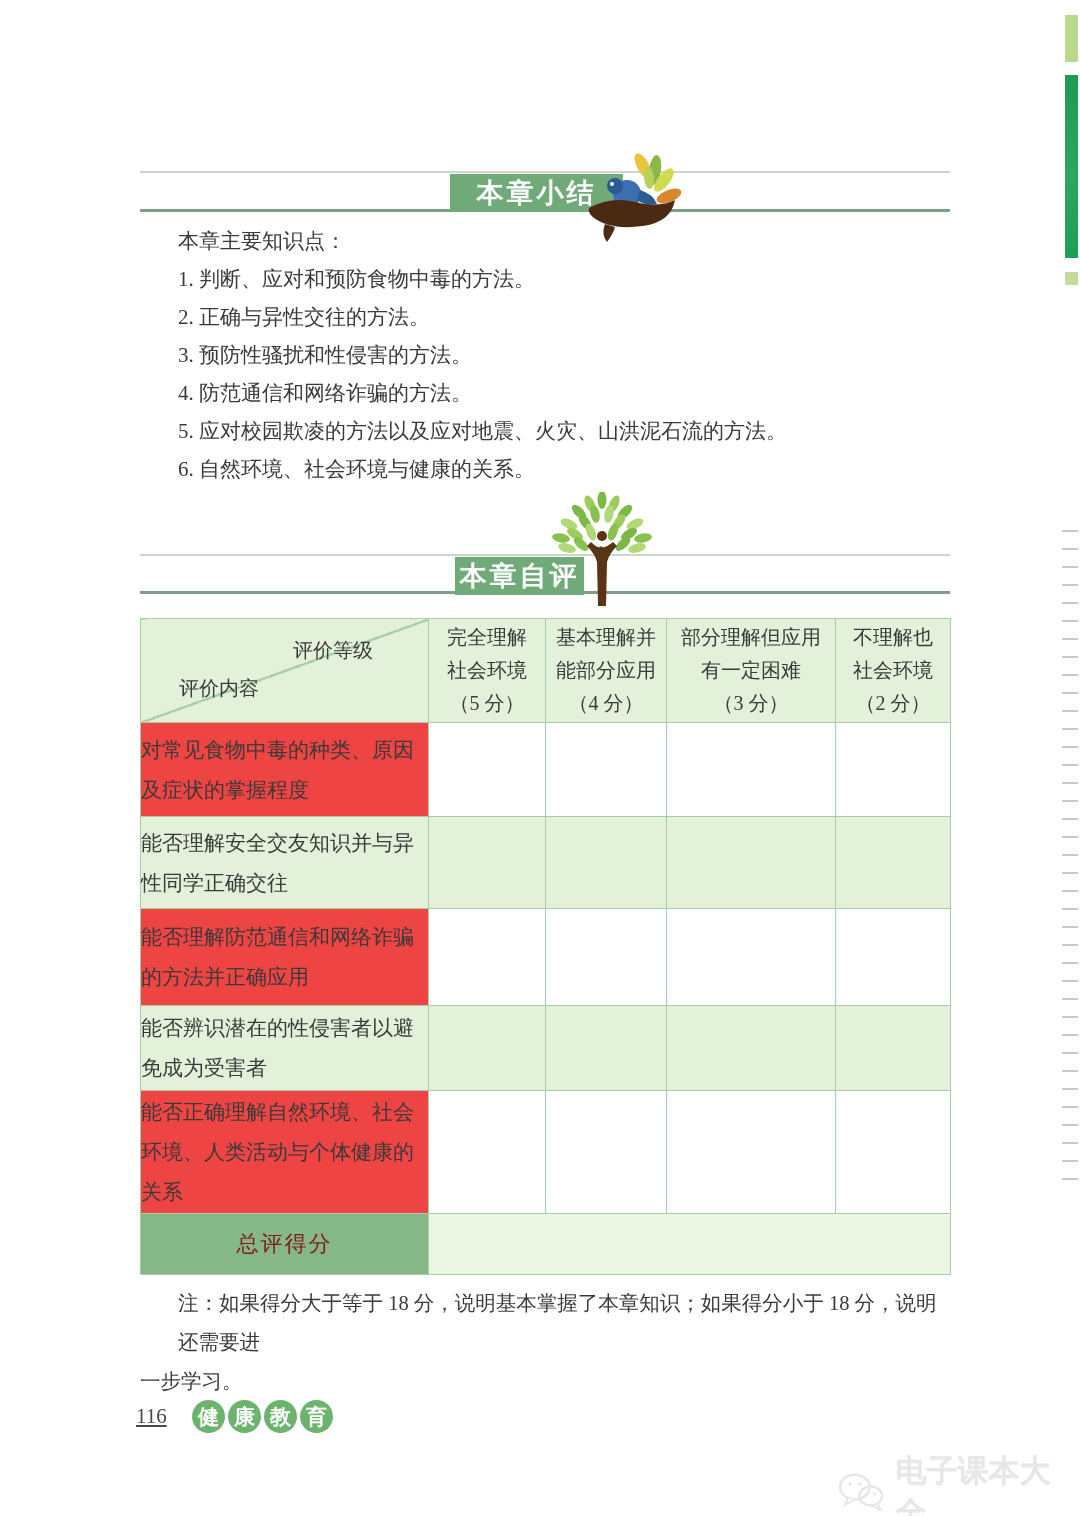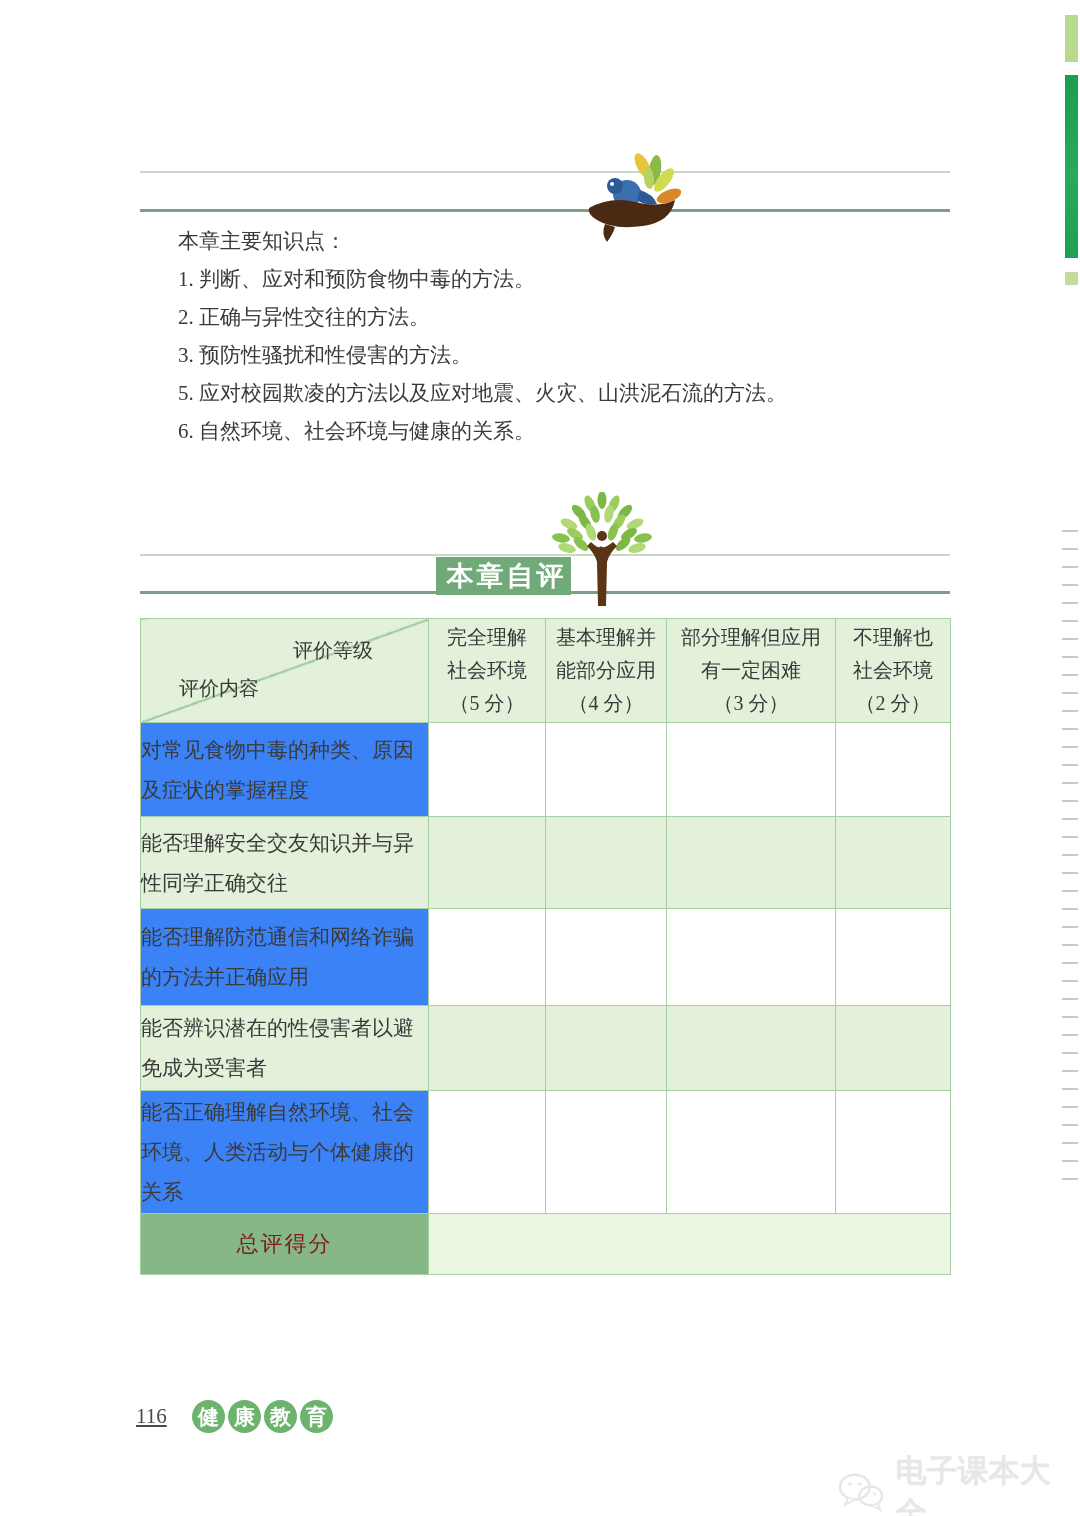--- a/index.html
+++ b/index.html
@@ -29,21 +29,21 @@
 
   
   table.eval{position:absolute;left:140px;top:618px;width:810px;border-collapse:collapse;
     table-layout:fixed;font-size:21px;}
   table.eval td, table.eval th{border:1px solid #a6cfa6;padding:0;font-weight:normal;}
   th.corner{position:relative;height:103px;background:#e3f1da;
     background-image:linear-gradient(to bottom right, transparent calc(50% - 1px), #9cc89c calc(50% - 1px), #9cc89c calc(50% + 1px), transparent calc(50% + 1px));}
   .corner-tr{position:absolute;right:55px;top:18px;font-size:20px;}
   .corner-bl{position:absolute;left:38px;bottom:20px;font-size:20px;}
   th.col-head{background:#e3f1da;font-size:20px;line-height:33px;text-align:center;vertical-align:middle;}
-  td.rowlabel{padding:10px 10px 10px 12px;line-height:40px;vertical-align:middle;background:#3b82f6;}
+  td.rowlabel{padding:10px 10px 10px 12px;line-height:40px;vertical-align:middle;background:#ef4444;}
   td.score{background:#ffffff;}
   tr.shaded td{background:#e3f1da;}
   td.total-label{height:60px;background:#85b787;color:#7f1d1d;text-align:center;
     font-size:22px;letter-spacing:2px;}
   td.total-space{background:#eaf5e2;}
 
   
   .note{position:absolute;left:140px;top:1284px;width:812px;font-size:20.5px;line-height:39px;}
   .note .l1{padding-left:38px;}
 
@@ -64,39 +64,43 @@
 
 <div id="page">
 
   <div class="strip strip-light"></div>
   <div class="strip strip-dark"></div>
   <div class="strip strip-tab"></div>
   <div class="dash-rail"></div>
 
   <div class="rule rule-thin" style="top:171px;"></div>
   <div class="rule rule-thick" style="top:209px;"></div>
+  <div class="banner-box" style="left:450px;top:174px;width:173px;">
+    <span>本章小结</span>
+  </div>
   <svg class="banner-icon" style="left:585px;top:150px;" width="96" height="92" viewBox="0 0 96 92">
     <ellipse cx="58" cy="16" rx="6" ry="14" fill="#e8c53a" transform="rotate(-28 58 16)"></ellipse>
     <ellipse cx="70" cy="20" rx="6" ry="15" fill="#8cb847" transform="rotate(8 70 20)"></ellipse>
     <ellipse cx="79" cy="30" rx="6" ry="14" fill="#d0dc50" transform="rotate(38 79 30)"></ellipse>
     <ellipse cx="84" cy="46" rx="6" ry="13" fill="#d8882a" transform="rotate(68 84 46)"></ellipse>
     <ellipse cx="64" cy="28" rx="5" ry="11" fill="#b6d35e" transform="rotate(-5 64 28)"></ellipse>
     <circle cx="42" cy="44" r="14" fill="#3c6fb0"></circle>
     <circle cx="30" cy="36" r="8" fill="#2c5a94"></circle>
     <circle cx="27" cy="34" r="2" fill="#ffffff"></circle>
     <path d="M55 40 Q68 44 72 54 Q60 56 52 50 Z" fill="#2c5a94"></path>
     <path d="M4 58 Q26 46 50 52 Q74 58 90 50 Q86 72 58 76 Q28 80 12 70 Q2 64 4 58 Z" fill="#4a2a12"></path>
     <path d="M20 74 Q16 84 22 92 Q28 84 30 77 Z" fill="#4a2a12"></path>
   </svg>
 
   <div class="kp">
     <div>本章主要知识点：</div>
     <div>1. 判断、应对和预防食物中毒的方法。</div>
     <div>2. 正确与异性交往的方法。</div>
     <div>3. 预防性骚扰和性侵害的方法。</div>
+    <div>4. 防范通信和网络诈骗的方法。</div>
     <div>5. 应对校园欺凌的方法以及应对地震、火灾、山洪泥石流的方法。</div>
     <div>6. 自然环境、社会环境与健康的关系。</div>
   </div>
 
   <svg class="banner-icon" style="left:543px;top:492px;z-index:2;" width="118" height="114" viewBox="0 0 118 114">
     <g>
       <ellipse cx="59" cy="8" rx="4.5" ry="9" fill="#7cb944"></ellipse>
       <ellipse cx="47" cy="12" rx="4.5" ry="9" fill="#9ccb5e" transform="rotate(-25 47 12)"></ellipse>
       <ellipse cx="71" cy="12" rx="4.5" ry="9" fill="#9ccb5e" transform="rotate(25 71 12)"></ellipse>
       <ellipse cx="36" cy="20" rx="4.5" ry="9" fill="#7cb944" transform="rotate(-45 36 20)"></ellipse>
@@ -116,21 +120,21 @@
       <ellipse cx="48" cy="40" rx="4.5" ry="9" fill="#b2d878" transform="rotate(-20 48 40)"></ellipse>
       <ellipse cx="70" cy="40" rx="4.5" ry="9" fill="#89c14f" transform="rotate(20 70 40)"></ellipse>
       <ellipse cx="38" cy="52" rx="4.5" ry="9" fill="#89c14f" transform="rotate(-48 38 52)"></ellipse>
       <ellipse cx="80" cy="52" rx="4.5" ry="9" fill="#7cb944" transform="rotate(48 80 52)"></ellipse>
     </g>
     <circle cx="59" cy="44" r="5" fill="#5a3414"></circle>
     <path d="M55 114 L54 70 Q52 62 44 54 L48 50 Q56 58 58 54 Q60 58 70 50 L74 54 Q66 62 64 70 L63 114 Z" fill="#5a3414"></path>
   </svg>
   <div class="rule rule-thin" style="top:554px;"></div>
   <div class="rule rule-thick" style="top:591px;"></div>
-  <div class="banner-box" style="left:436px;top:557px;width:129px;padding-left:6px;">
+  <div class="banner-box" style="left:455px;top:557px;width:129px;">
     <span>本章自评</span>
   </div>
 
   <table class="eval">
     <colgroup>
       <col style="width:288px">
         <col style="width:117px">
         <col style="width:121px">
       <col style="width:169px">
         <col style="width:115px">
@@ -197,20 +201,24 @@
       <td class="score"></td>
       <td class="score"></td>
     </tr>
     <tr>
       <td class="total-label">总评得分</td>
       <td class="total-space" colspan="4"></td>
     </tr>
   </tbody>
     </table>
 
+  <div class="note">
+    <div class="l1">注：如果得分大于等于 18 分，说明基本掌握了本章知识；如果得分小于 18 分，说明还需要进</div>
+    <div>一步学习。</div>
+  </div>
 
   <div class="pagenum">116</div>
   <div class="brand">
     <div class="c">健</div>
     <div class="c">康</div>
     <div class="c">教</div>
     <div class="c">育</div>
   </div>
 
   <div class="watermark">

